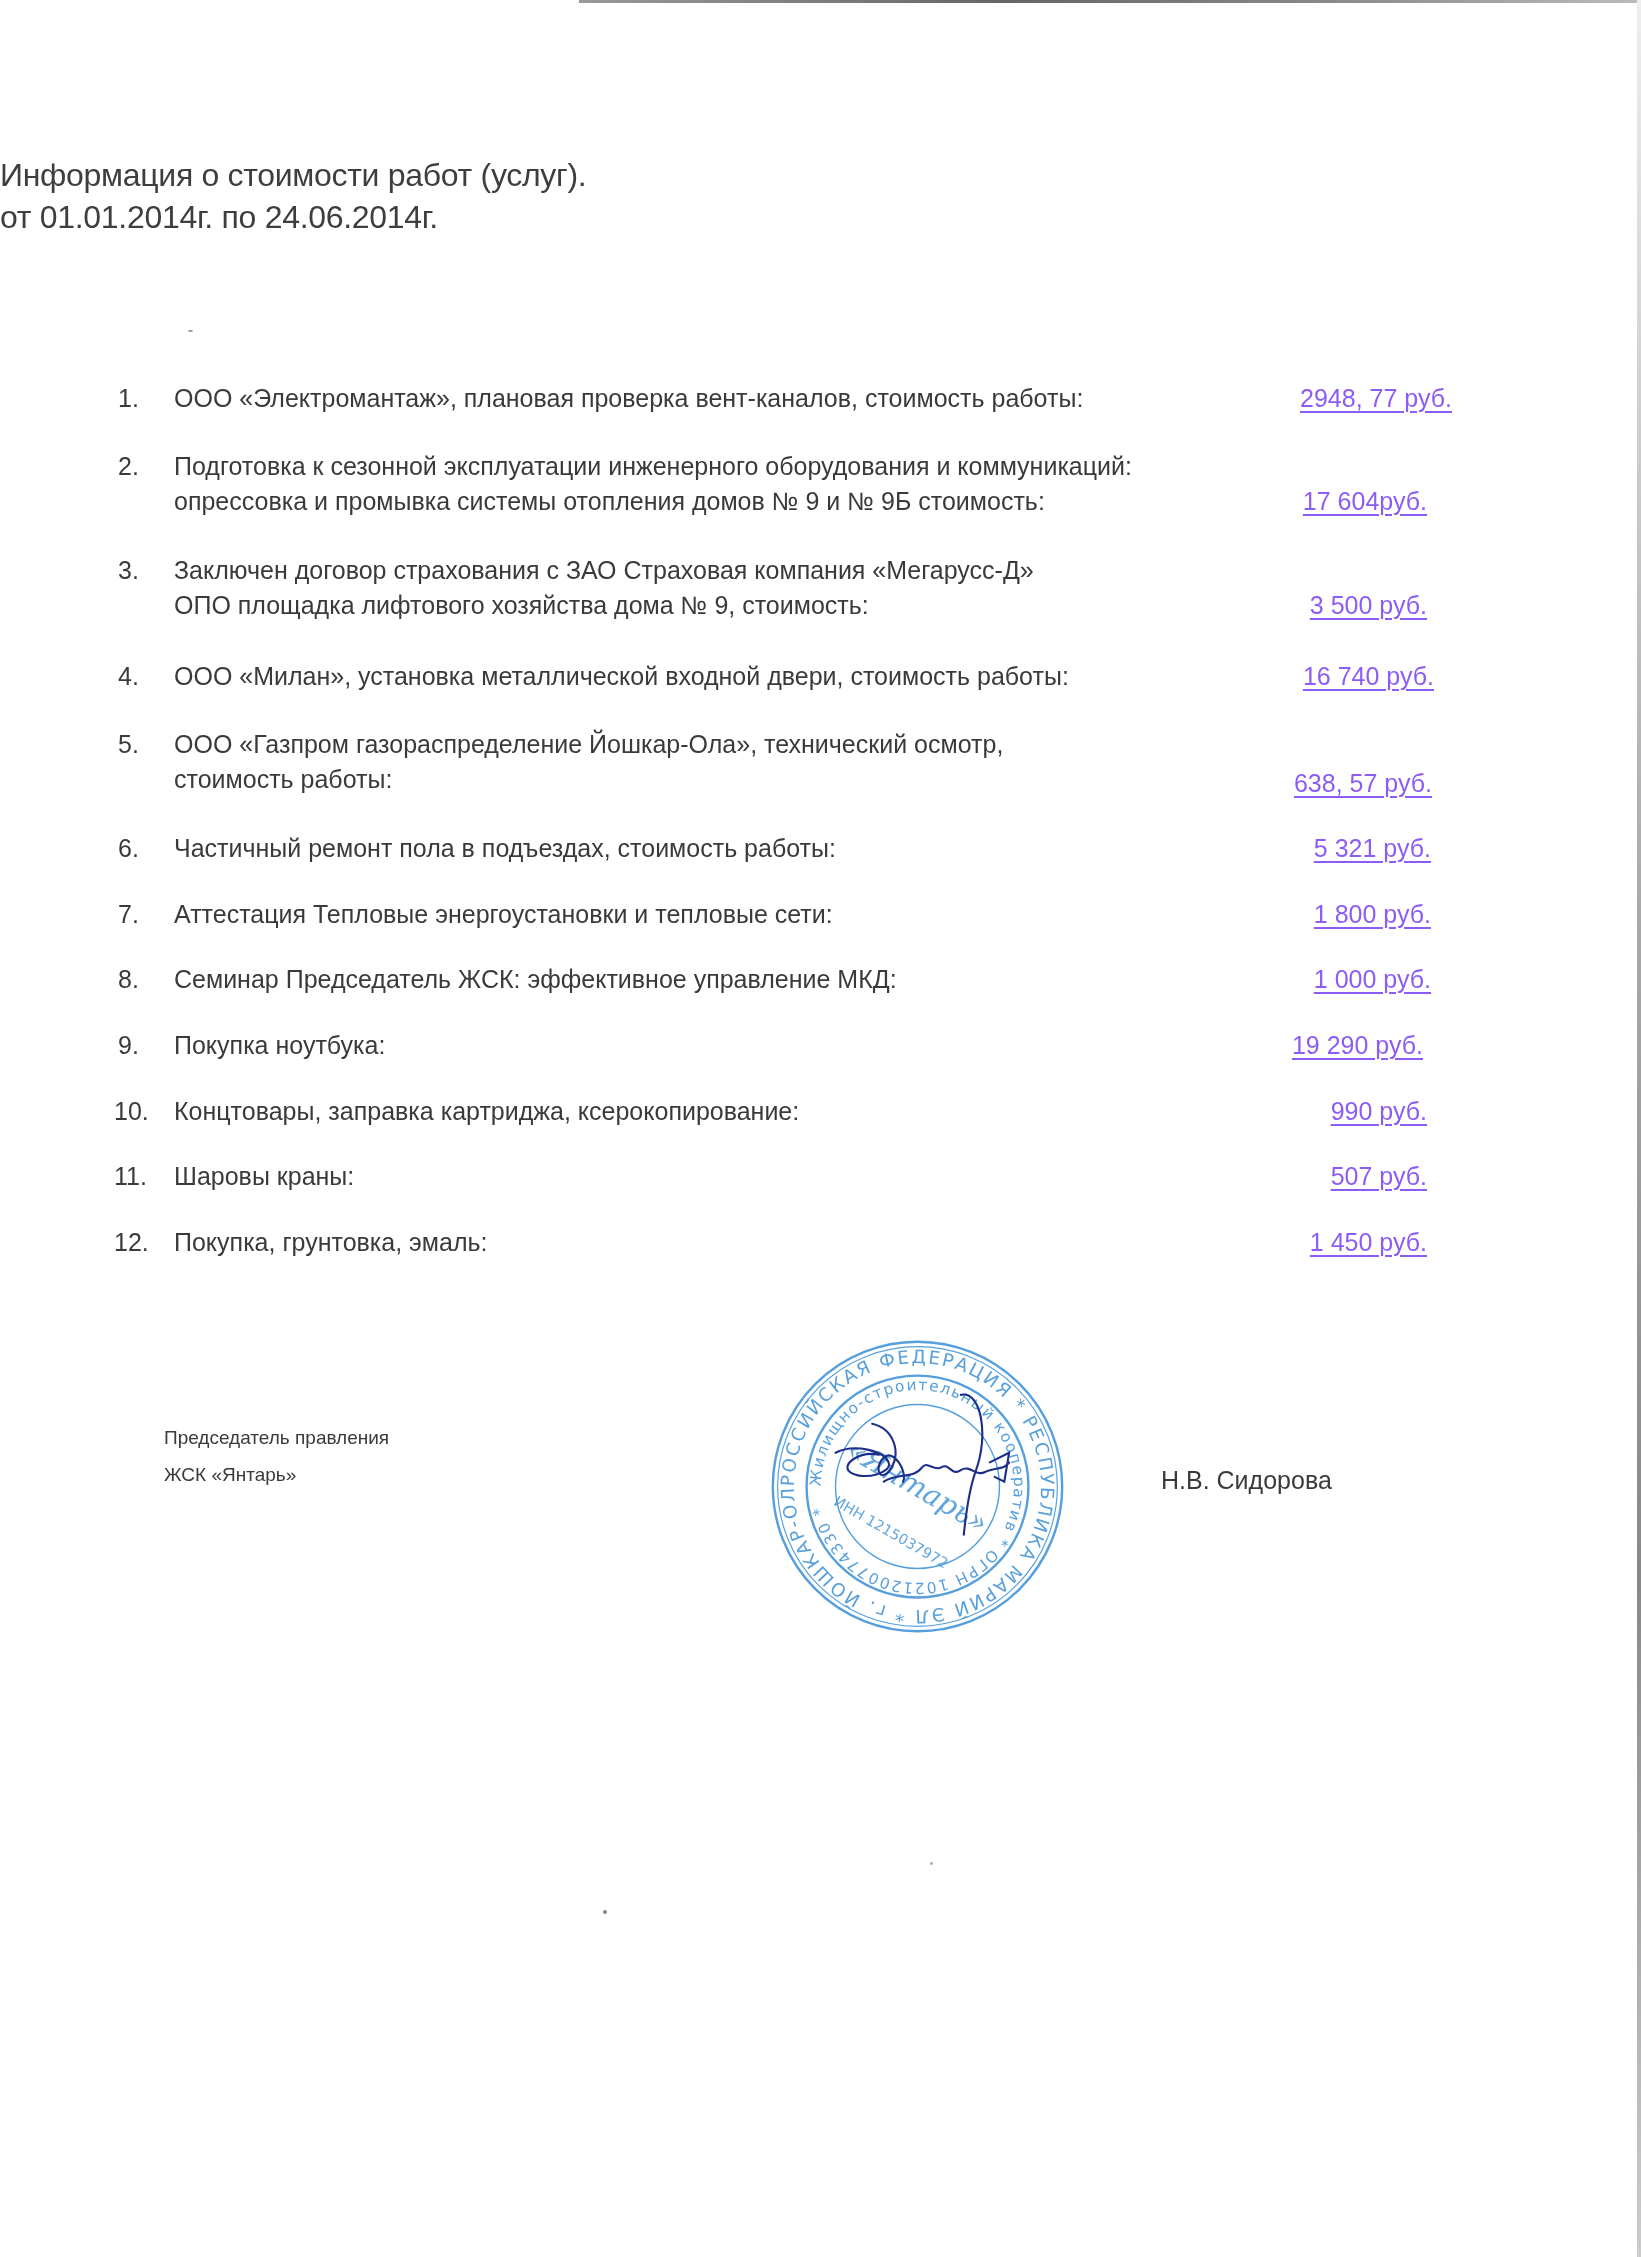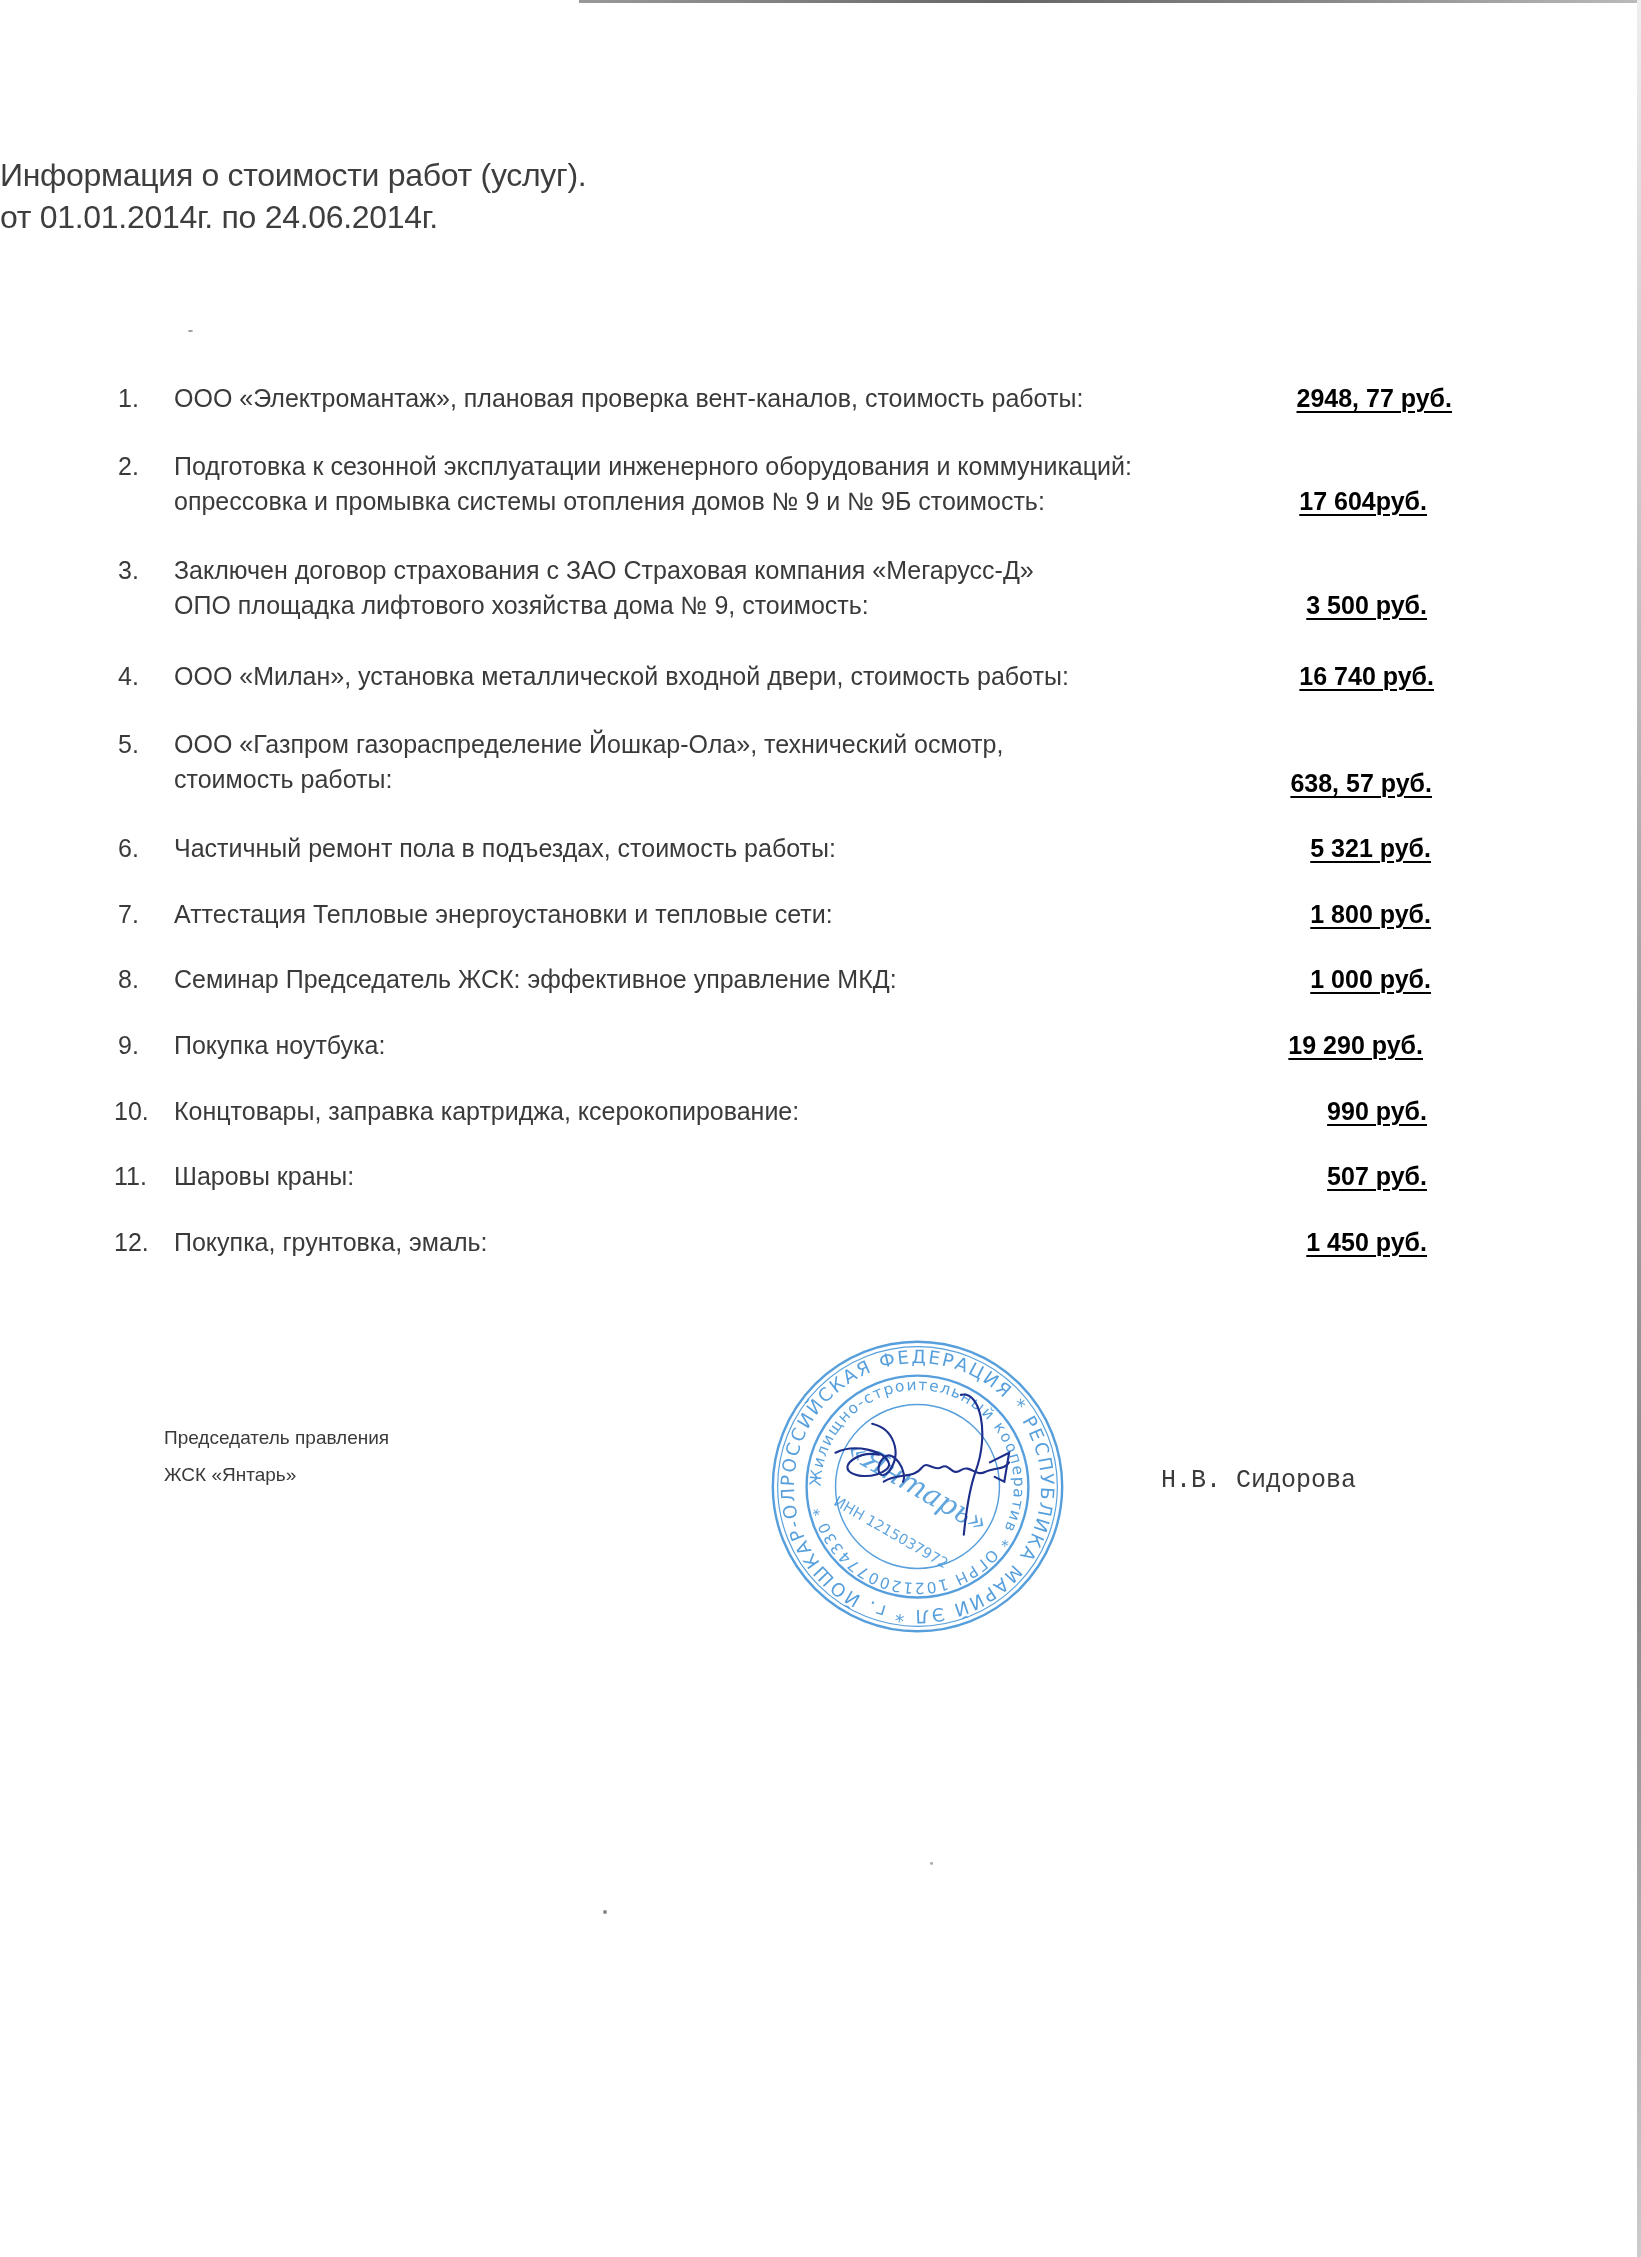--- a/index.html
+++ b/index.html
@@ -21,26 +21,26 @@
     position: absolute; left: 0; width: 1641px; top: 154px;
     text-align: left; font-size: 32px; line-height: 42px; color: #3e3e3e;
     letter-spacing: -0.3px;
   }
   .title div { display: block; }
   .items { position: absolute; left: 0; top: 381px; width: 1641px; }
   .item { position: absolute; left: 0; width: 1641px; font-size: 25px; line-height: 35px; }
   .item .num { position: absolute; left: 118px; width: 48px; text-align: left; }
   .item .text { position: absolute; left: 174px; width: 1062px; white-space: pre-line; }
   .item .amount {
-    position: absolute; right: 212px; font-weight: bold; text-decoration: underline;
+    position: absolute; right: 212px; font-weight: normal; text-decoration: underline;
     text-underline-offset: 3.9px; text-decoration-thickness: 1.9px; white-space: nowrap;
-    color: #000000;
+    color: #8b5cf6;
   }
   .signature-block { position: absolute; left: 164px; top: 1419px; font-size: 19px; line-height: 37px; }
-  .signer-name { position: absolute; left: 1161px; top: 1466px; font-size: 25px; font-family: Liberation Mono, monospace; }
+  .signer-name { position: absolute; left: 1161px; top: 1466px; font-size: 25px; }
   .stamp { position: absolute; left: 768px; top: 1337px; width: 299px; height: 299px; }
   .speck { position: absolute; width: 3.9px; height: 3.9px; border-radius: 50%; background: #bbb; }
 </style>
 </head>
 <body>
 
 <div class="scan-edge-top"></div>
 <div class="scan-edge-right"></div>
 
 <div class="title">

